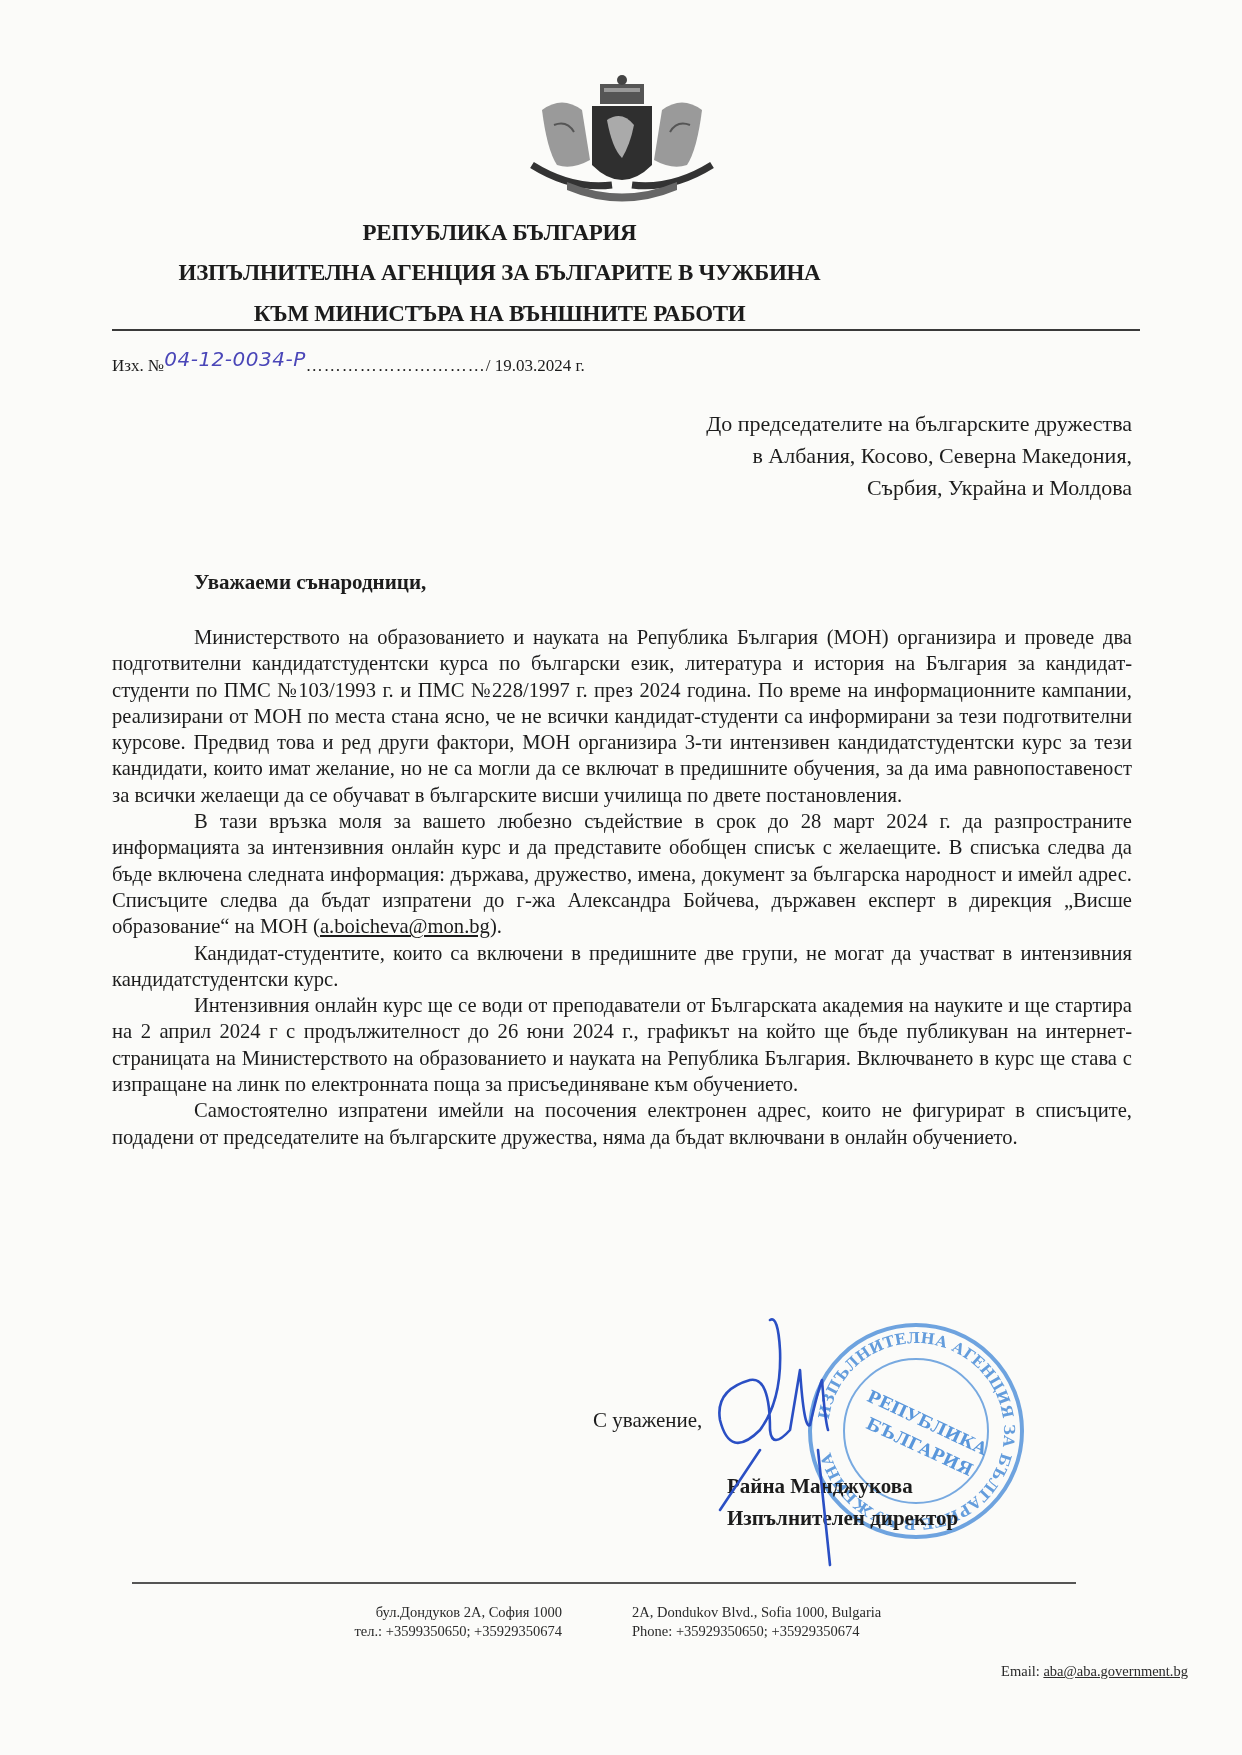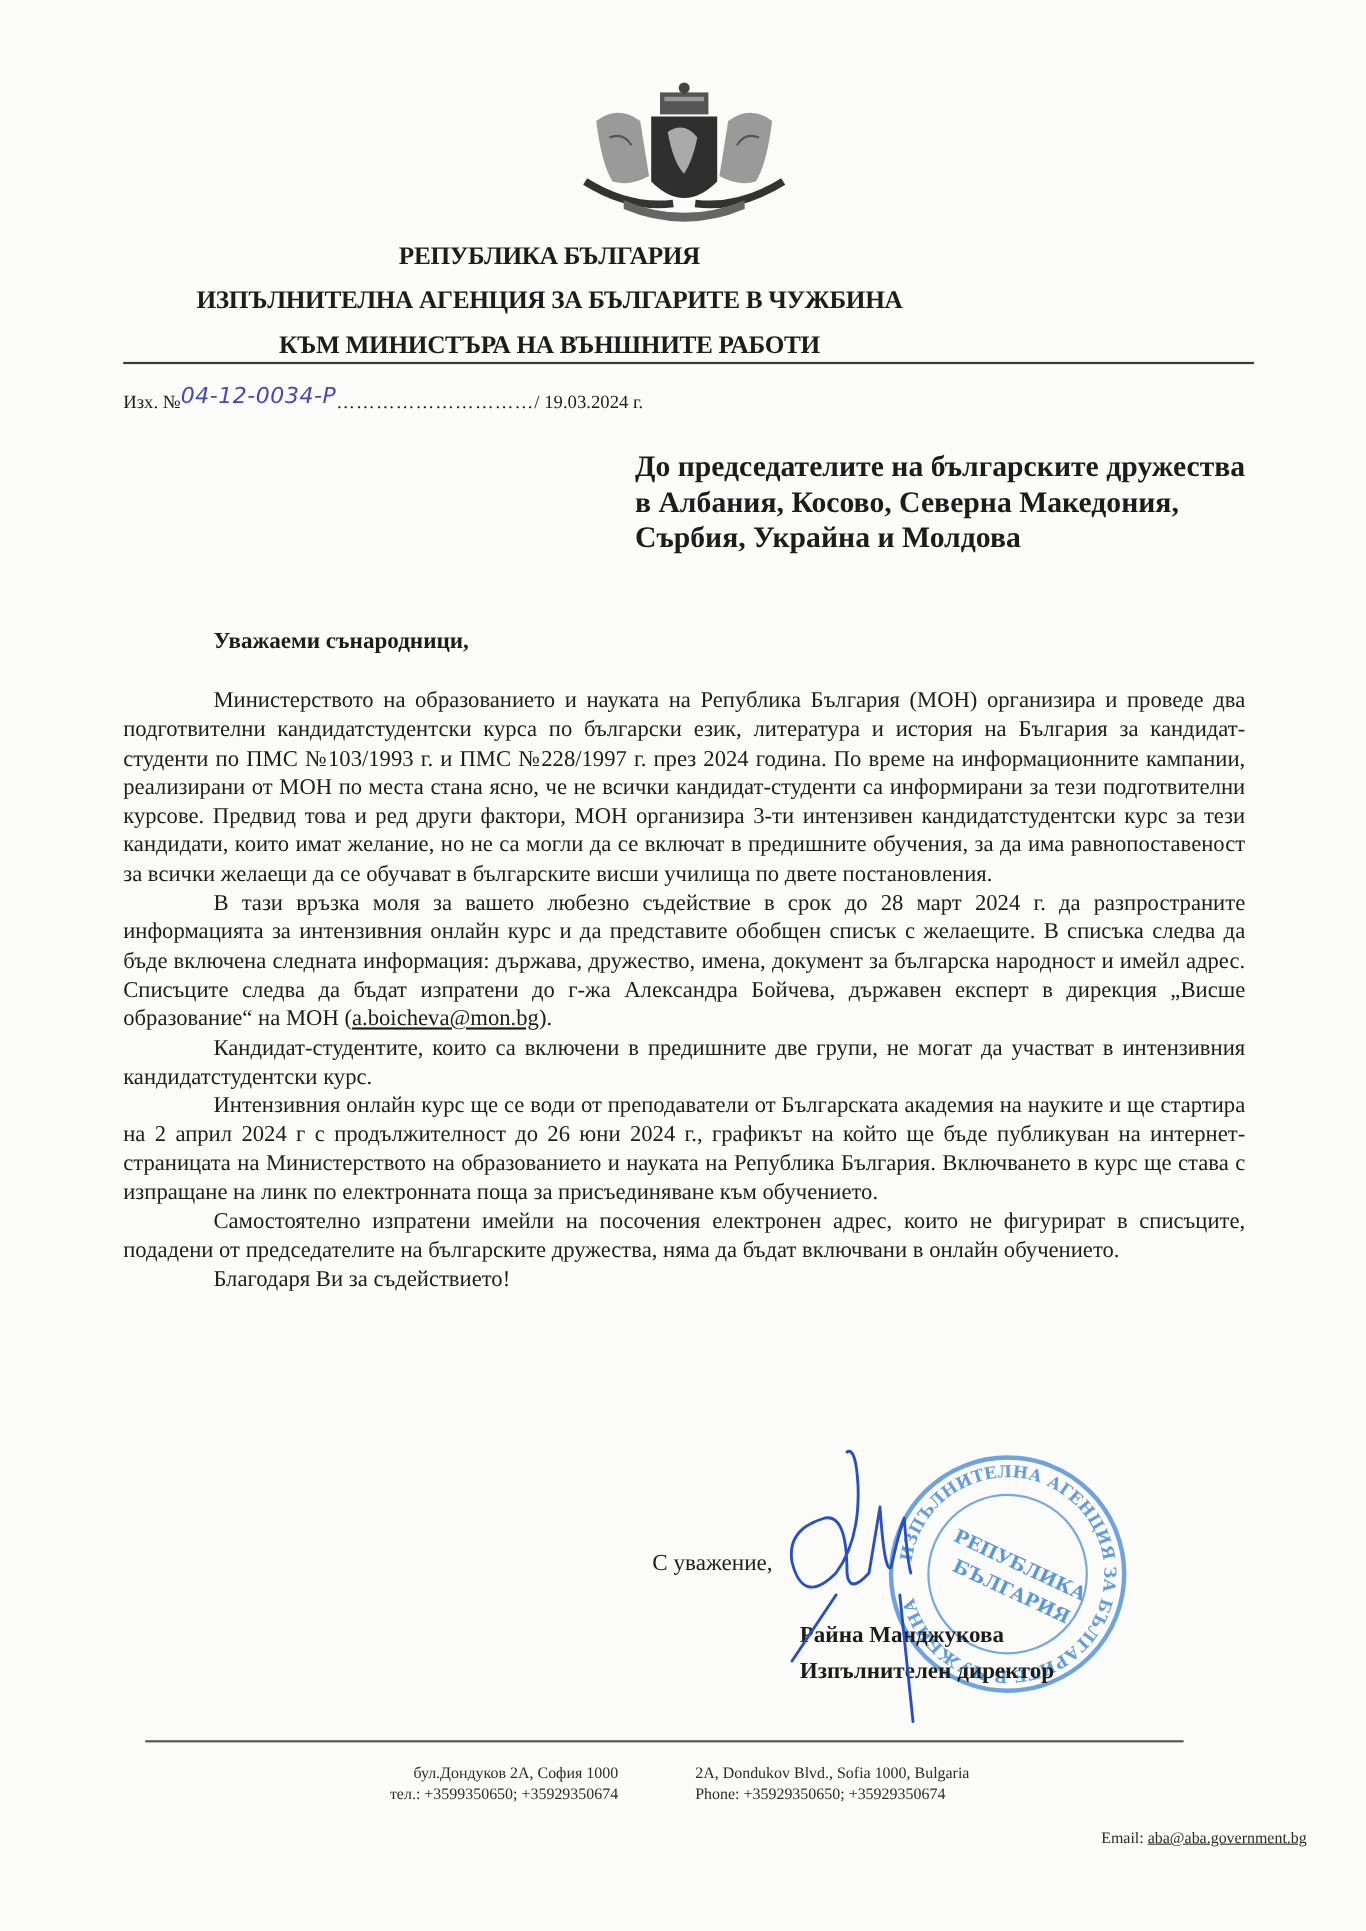--- a/index.html
+++ b/index.html
@@ -14,21 +14,21 @@
   .abs { position: absolute; }
   .coat { left: 512px; top: 70px; width: 220px; height: 145px; }
   .hdr { left: 0; width: 999px; text-align: center; font-weight: bold; font-size: 23px; letter-spacing: -0.3px; }
   .hdr1 { top: 220px; }
   .hdr2 { top: 260px; }
   .hdr3 { top: 301px; }
   .hrule-top { left: 112px; top: 329px; width: 1028px; height: 2px; background: #3a3a3a; }
   .refline { left: 112px; top: 352px; font-size: 17px; }
   .ref-hand { font-family: "DejaVu Sans", sans-serif; font-style: italic; color: #4a46b8; font-size: 20px; letter-spacing: 0.5px; position: relative; top: -5px; }
   .dots { letter-spacing: 1px; }
-  .addressee { right: 110px; top: 408px; text-align: left; font-weight: bold; font-size: 27px; line-height: 32px; }
+  .addressee { right: 110px; top: 408px; text-align: right; font-weight: normal; font-size: 22px; line-height: 32px; }
   .salutation { left: 194px; top: 570px; font-weight: bold; font-size: 21px; }
   .body-text { left: 112px; top: 624px; width: 1020px; font-size: 20.6px; line-height: 26.3px; text-align: justify; }
   .body-text p { margin: 0; text-indent: 82px; }
   .email-link { text-decoration: underline; color: #1c1c1c; margin-top: 36px; }
   .regards { left: 593px; top: 1408px; font-weight: normal; font-size: 21px; }
   .signer-name { left: 727px; top: 1474px; font-weight: bold; font-size: 21px; }
   .signer-title { left: 727px; top: 1506px; font-weight: bold; font-size: 21px; }
   .stamp { left: 805px; top: 1320px; width: 222px; height: 222px; }
   .signature { left: 700px; top: 1310px; width: 160px; height: 260px; }
   .hrule-bot { left: 132px; top: 1582px; width: 944px; height: 2px; background: #555; }
@@ -79,21 +79,20 @@
 </div>
 
 <div class="abs salutation">Уважаеми сънародници,</div>
 
 <div class="abs body-text">
   <p>Министерството на образованието и науката на Република България (МОН) организира и проведе два подготвителни кандидатстудентски курса по български език, литература и история на България за кандидат-студенти по ПМС №103/1993 г. и ПМС №228/1997 г. през 2024 година. По време на информационните кампании, реализирани от МОН по места стана ясно, че не всички кандидат-студенти са информирани за тези подготвителни курсове. Предвид това и ред други фактори, МОН организира 3-ти интензивен кандидатстудентски курс за тези кандидати, които имат желание, но не са могли да се включат в предишните обучения, за да има равнопоставеност за всички желаещи да се обучават в българските висши училища по двете постановления.</p>
   <p><span>В тази връзка моля за вашето любезно съдействие в срок до 28 март 2024 г. да разпространите информацията за интензивния онлайн курс и да представите обобщен списък с желаещите. В списъка следва да бъде включена следната информация: държава, дружество, имена, документ за българска народност и имейл адрес. Списъците следва да бъдат изпратени до г-жа Александра Бойчева, държавен експерт в дирекция „Висше образование“ на МОН</span> <span>(</span><a class="email-link">a.boicheva@mon.bg</a><span>).</span></p>
   <p>Кандидат-студентите, които са включени в предишните две групи, не могат да участват в интензивния кандидатстудентски курс.</p>
   <p>Интензивния онлайн курс ще се води от преподаватели от Българската академия на науките и ще стартира на 2 април 2024 г с продължителност до 26 юни 2024 г.,  графикът на който ще бъде публикуван на интернет-страницата на Министерството на образованието и науката на Република България. Включването в курс ще става с изпращане на линк по електронната поща за присъединяване към обучението.</p>
   <p>Самостоятелно изпратени имейли на посочения електронен адрес, които не фигурират в списъците, подадени от председателите на българските дружества, няма да бъдат включвани в онлайн обучението.</p>
-  <p>Благодаря Ви за съдействието!</p>
 </div>
 
 <div class="abs stamp">
   <svg width="222" height="222" viewBox="0 0 222 222">
     <defs>
       <path id="stampArc" d="M111,111 m-88,0 a88,88 0 1,1 176,0 a88,88 0 1,1 -176,0"></path>
     </defs>
     <circle cx="111" cy="111" r="106" fill="none" stroke="#3f86d6" stroke-width="4" opacity="0.75"></circle>
     <circle cx="111" cy="111" r="72" fill="none" stroke="#3f86d6" stroke-width="2" opacity="0.7"></circle>
     <text font-family="DejaVu Serif, serif" font-size="15" font-weight="bold" fill="#3f86d6" opacity="0.8">

